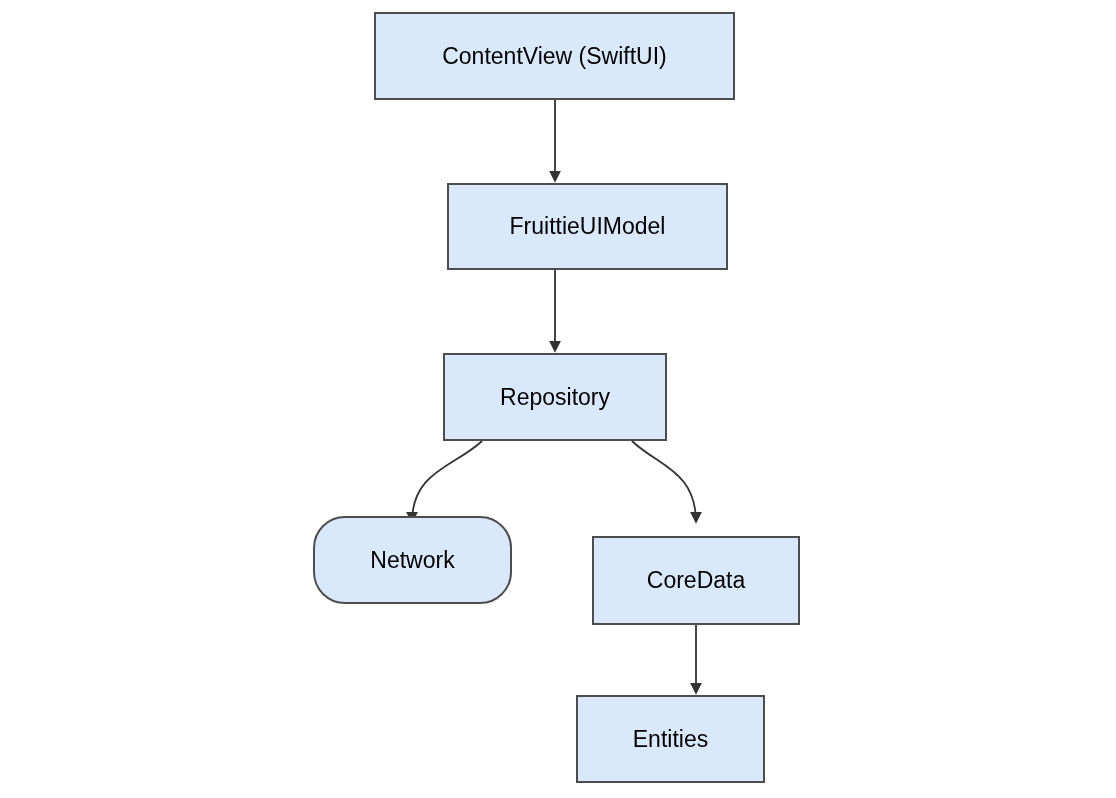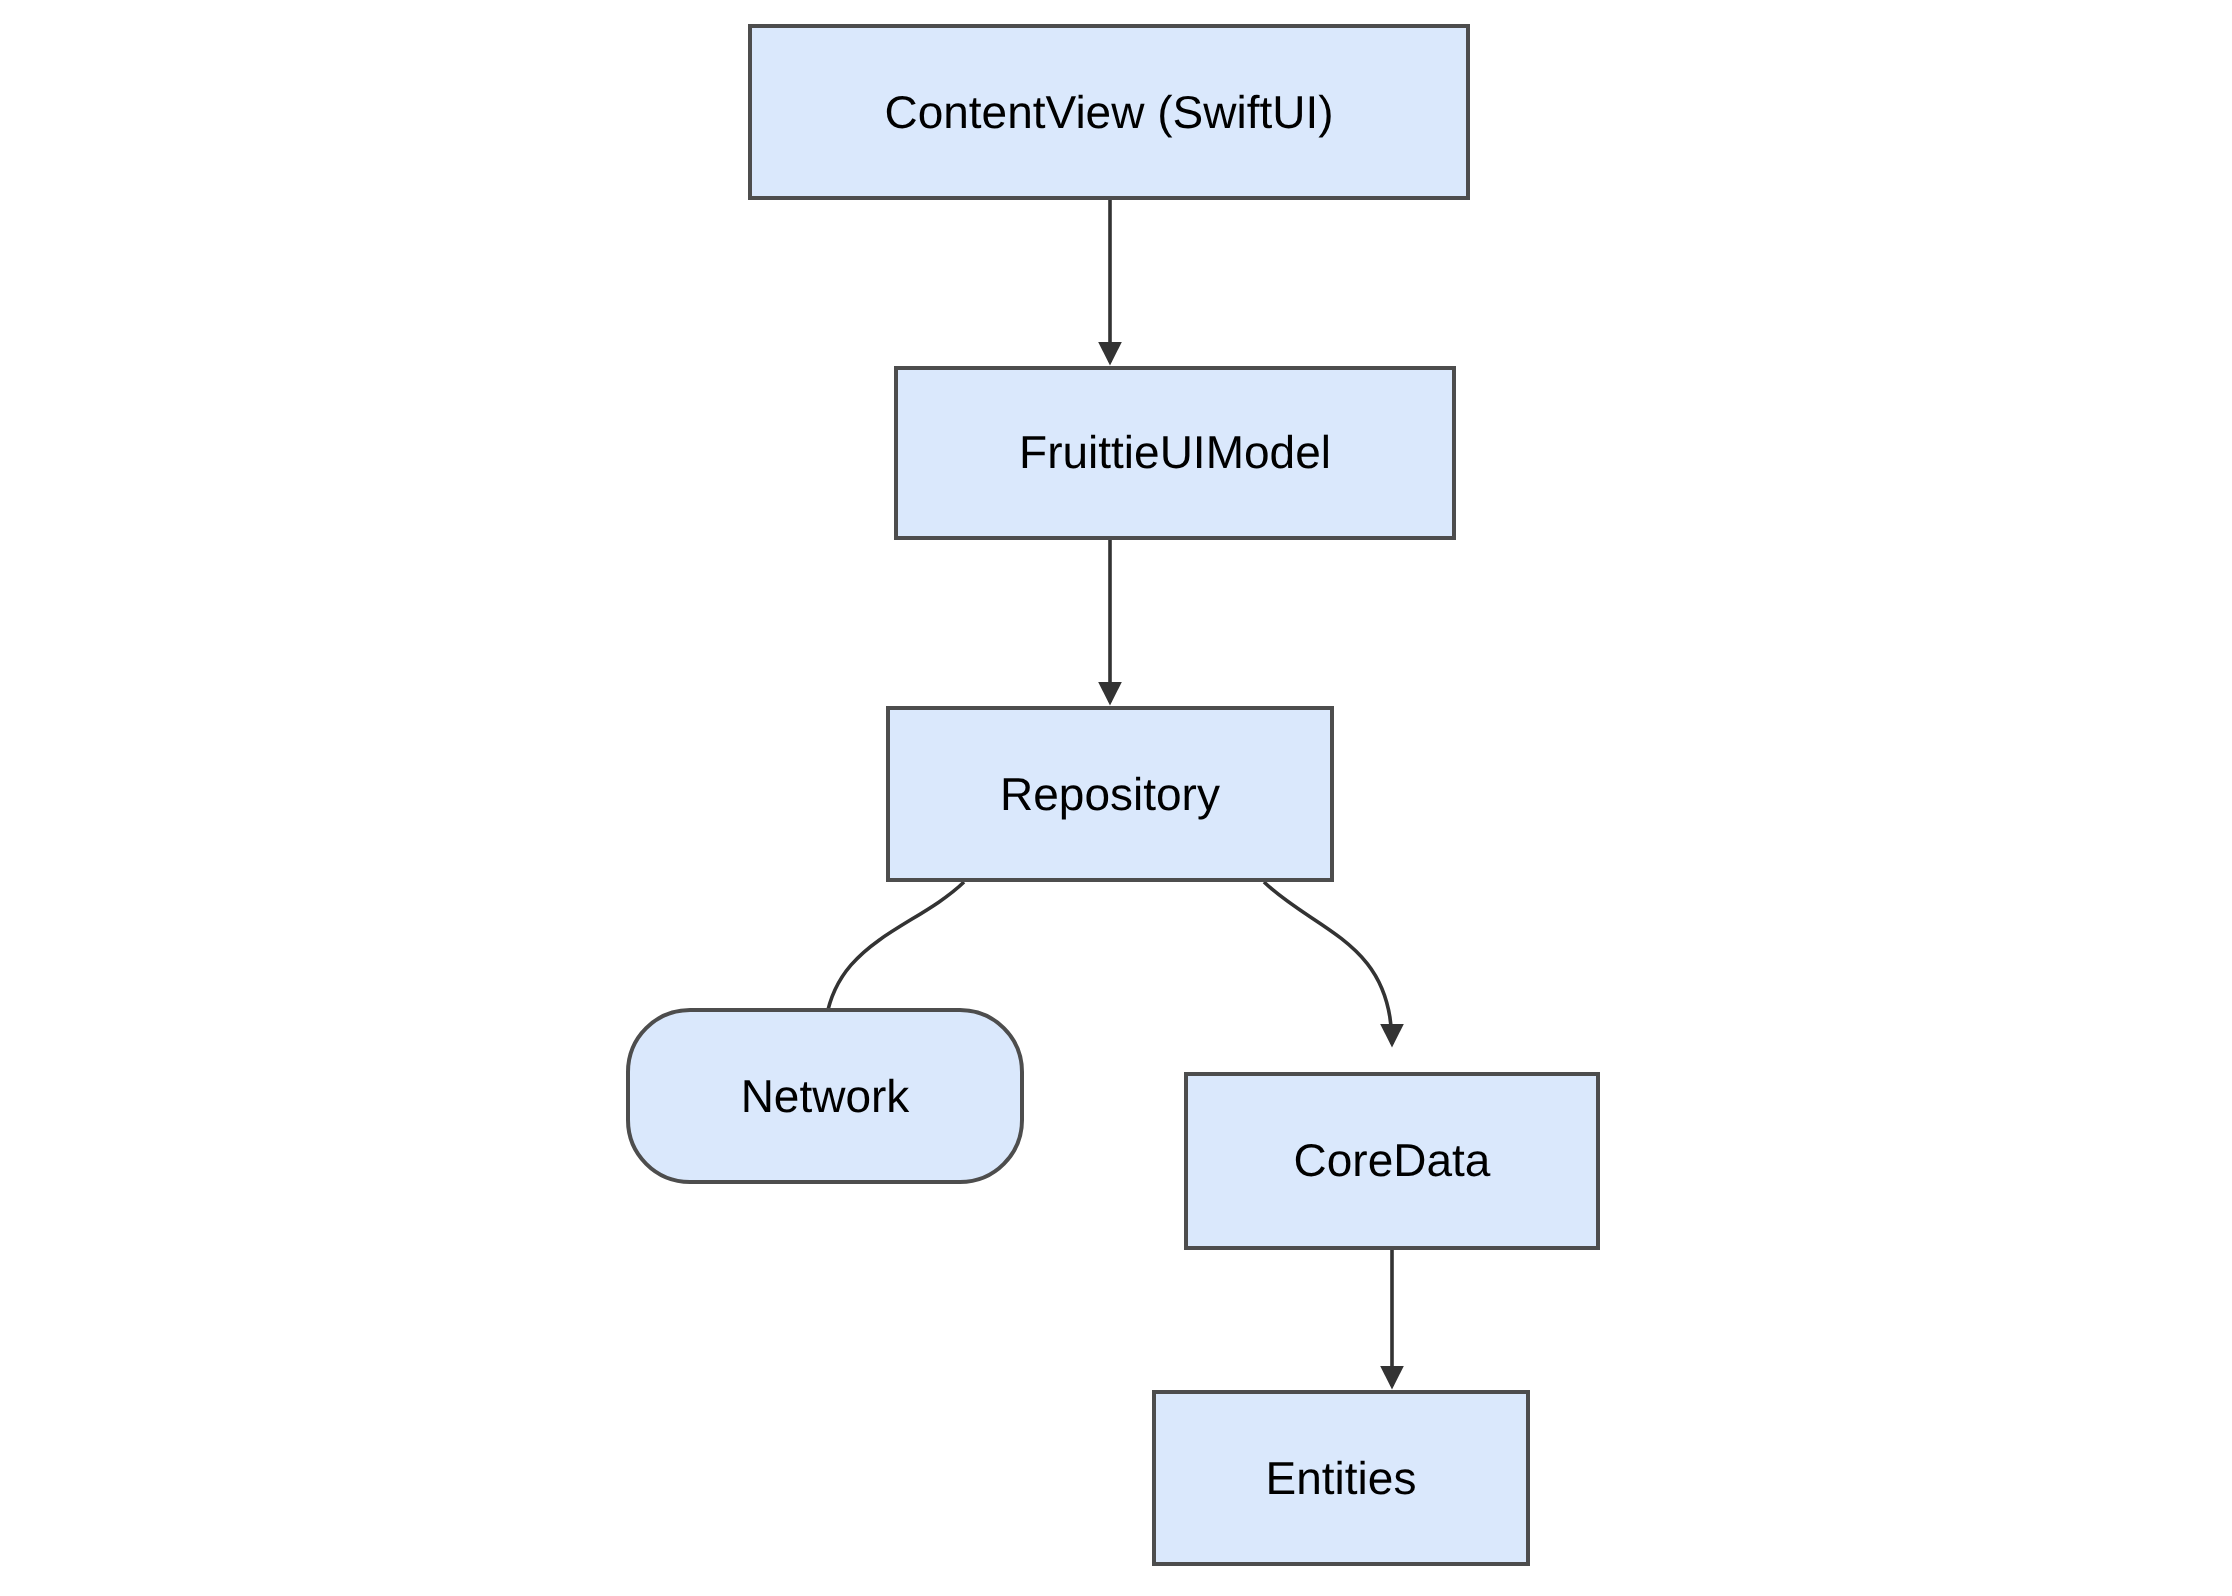--- a/index.html
+++ b/index.html
@@ -40,21 +40,21 @@
   }
   .node-label {
     font-size: 23px;
     color: #000000;
     white-space: nowrap;
     line-height: 1;
   }
   #n-contentview     { left: 374px; top: 12px;  width: 361px; height: 88px; }
   #n-fruittieuimodel { left: 414px; top: 183px; width: 281px; height: 87px; margin-left: 33px; }
   #n-repository      { left: 443px; top: 353px; width: 224px; height: 88px; }
-  #n-network         { left: 313px; top: 504px; width: 199px; height: 88px; border-radius: 32px; }
+  #n-network         { left: 313px; top: 516px; width: 199px; height: 88px; border-radius: 32px; }
   #n-coredata        { left: 592px; top: 536px; width: 208px; height: 89px; }
   #n-entities        { left: 576px; top: 695px; width: 189px; height: 88px; }
 </style>
 </head>
 <body>
 
 <div class="canvas">
 
   <svg class="edges" width="1116" height="798" viewBox="0 0 1116 798" xmlns="http://www.w3.org/2000/svg">
     <defs>

